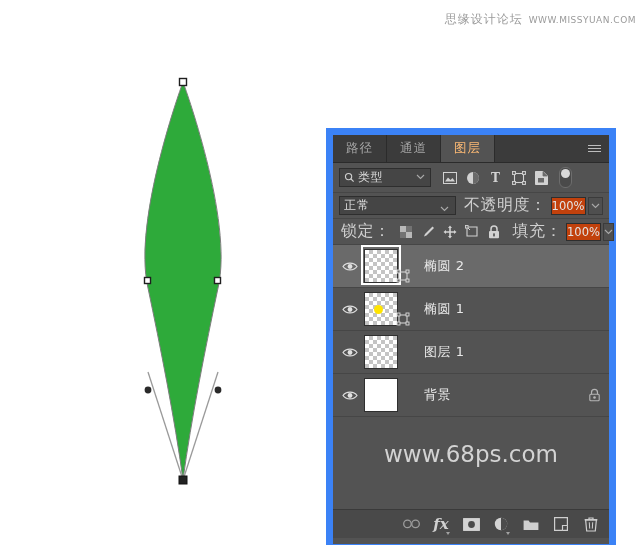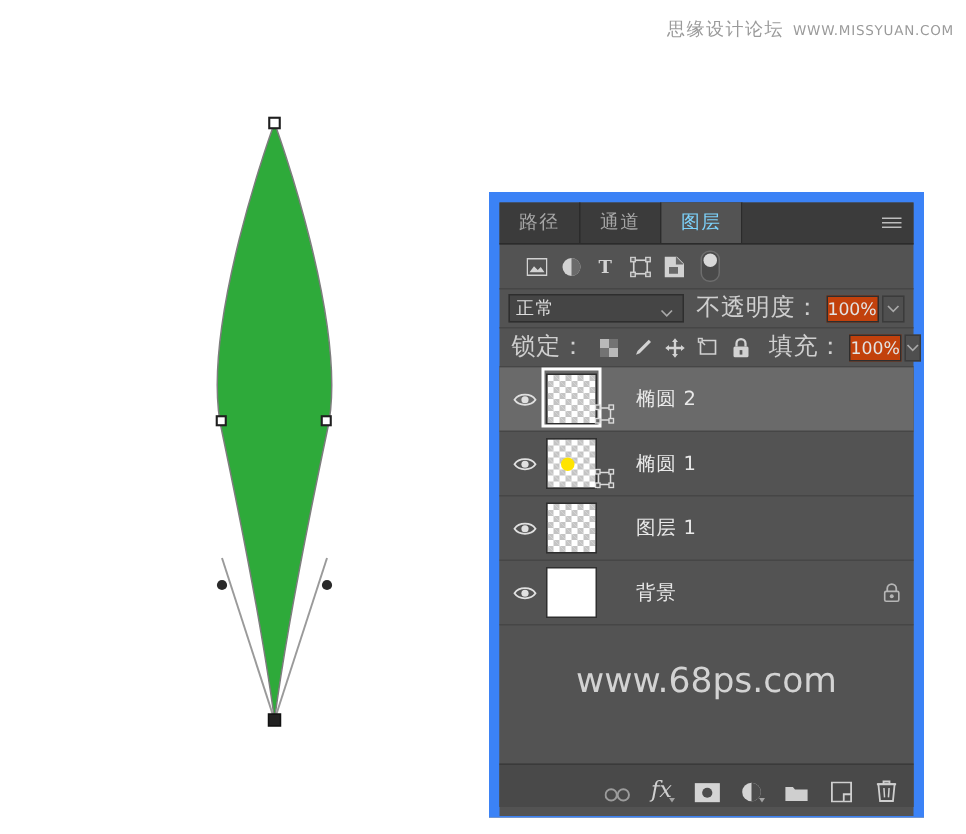--- a/index.html
+++ b/index.html
@@ -42,21 +42,21 @@
     display:flex; align-items:stretch;
     border-bottom:1px solid #2b2b2b;
     position:relative;
   }
   .tab{
     padding:0 13px; display:flex; align-items:center;
     font-size:12.5px; color:#a6a6a6;
     border-right:1px solid #2b2b2b;
     cursor:default; letter-spacing:1px;
   }
-  .tab.active{ background:#535353; color:#7dd3fc; }
+  .tab.active{ background:#535353; color:#fdba74; }
   .panel-menu{
     margin-left:auto; width:30px;
     display:flex; align-items:center; justify-content:center;
   }
   .panel-menu .bars{ width:13px; }
   .panel-menu .bars i{ display:block; height:1px; background:#bdbdbd; margin:2px 0; }
 
   
   .row{
     display:flex; align-items:center;
@@ -169,21 +169,21 @@
   }
 
   
   .bottombar{
     position:absolute; bottom:0; left:0; right:0;
     height:28px; background:#494949;
     border-top:1px solid #3a3a3a;
     display:flex; align-items:center; justify-content:flex-end;
     padding-right:7px; gap:8px;
   }
-  .bt{ width:22px; height:22px; display:flex; align-items:flex-end; justify-content:center; position:relative;}
+  .bt{ width:22px; height:22px; display:flex; align-items:center; justify-content:center; position:relative;font-weight:bold;}
   .bt .tri{
     position:absolute; bottom:0px; right:2px;
     width:0;height:0;border-left:2.5px solid transparent;border-right:2.5px solid transparent;
     border-top:3px solid #a2a2a2;
   }
   .fxtxt{ font-family:"DejaVu Serif","Liberation Serif",serif; font-style:italic; font-size:15px; color:#d0d0d0; }
 </style>
 </head>
 <body>
 
@@ -222,20 +222,34 @@
     <div class="panel-menu">
       <span class="bars">
           <i></i>
           <i></i>
           <i></i>
         </span>
     </div>
   </div>
 
   <div class="row filter">
+    <div class="kind-select">
+      <span class="mag">
+        <svg width="11" height="11" viewBox="0 0 12 12">
+            <circle cx="5" cy="5" r="3.4" fill="none" stroke="#cfcfcf" stroke-width="1.2"></circle>
+            <line x1="7.4" y1="7.4" x2="10.5" y2="10.5" stroke="#cfcfcf" stroke-width="1.3"></line>
+          </svg>
+      </span>
+      <span class="lbl">类型</span>
+      <span class="caret">
+        <svg width="9" height="6" viewBox="0 0 9 6">
+            <path d="M1 1 L4.5 4.5 L8 1" fill="none" stroke="#a9a9a9" stroke-width="1.1"></path>
+          </svg>
+      </span>
+    </div>
 
     <div class="filter-icons">
       <span class="fi">
         <svg width="14" height="12" viewBox="0 0 14 12">
             <rect x="0.5" y="0.5" width="13" height="11" fill="none" stroke="#d2d2d2" stroke-width="1"></rect>
             <path d="M2 9.5 L5 5.5 L7.5 8 L9.5 6 L12 9.5 Z" fill="#d2d2d2"></path>
           </svg>
       </span>
       <span class="fi">
         <svg width="14" height="14" viewBox="0 0 14 14">

